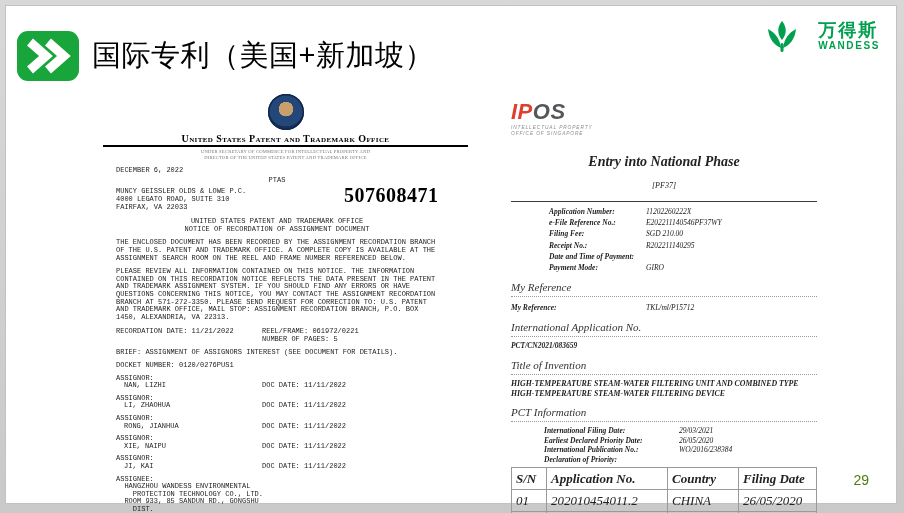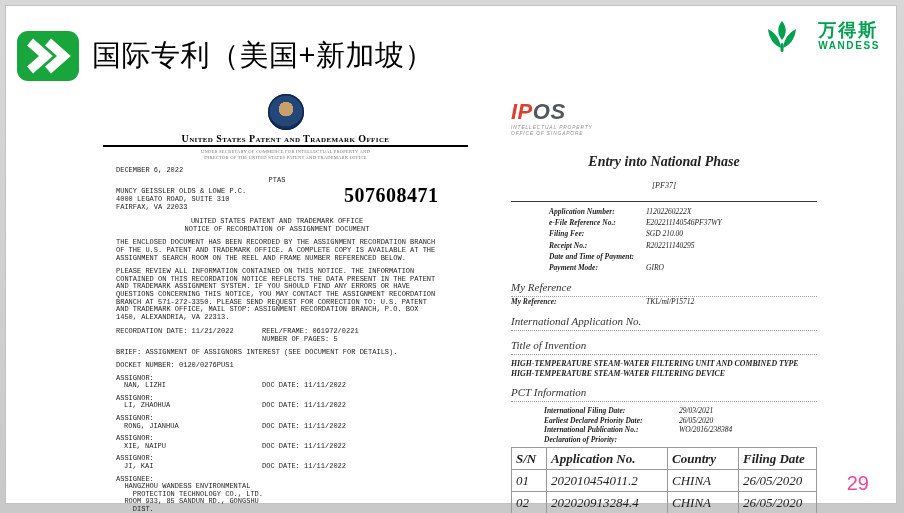--- a/index.html
+++ b/index.html
@@ -74,37 +74,37 @@
   .ip-title{margin-top:17px;text-align:center;font-weight:bold;font-size:14px;}
   .ip-code{margin-top:11px;text-align:center;font-size:8px;}
   .rule{border-top:1.2px solid #3a3a3a;margin-top:11px;}
   .frow{display:grid;grid-template-columns:135px 1fr;line-height:11.2px;}
   .frow .lbl{font-weight:bold;margin-left:38px;}
   .fields{margin-top:4px;}
   .sechead{
     margin-top:6px;font-size:11px;color:#333;
     border-bottom:1px dotted #9a9a9a;padding:2px 0 3px;
   }
-  .kv{display:grid;grid-template-columns:135px 1fr;margin-top:0;line-height:10px;}
+  .kv{display:grid;grid-template-columns:135px 1fr;margin-top:6px;line-height:10px;}
   .kv .lbl{font-weight:bold;}
   .boldline{font-weight:bold;margin-top:4px;line-height:10px;}
   .inv-title{font-weight:bold;margin-top:4px;font-size:7.8px;line-height:9.6px;}
   .prow{display:grid;grid-template-columns:135px 1fr;line-height:9.4px;}
   .pct-info{margin-top:4px;margin-left:33px;}
   .prow .lbl{font-weight:bold;}
   table.prio{
     width:100%;border-collapse:collapse;margin-top:3px;font-size:13px;
   }
   table.prio th,table.prio td{
     border:1px solid #999;padding:2.5px 4px;text-align:left;font-weight:normal;
   }
   table.prio th{font-weight:bold;}
   .col-sn{width:26px;} .col-app{width:112px;} .col-cty{width:62px;}
   .page-num{
-    position:absolute;right:27px;top:466px;font-size:20px;color:#ec4899;
+    position:absolute;right:27px;top:466px;font-size:14px;color:#4d7c0f;
     font-family:"Liberation Sans",sans-serif;
   }
 </style>
 </head>
 <body>
 
 <div class="slide">
 
   <div class="badge">
     <svg width="52" height="40" viewBox="0 0 52 40">
@@ -252,20 +252,21 @@
         </div>
     </div>
 
     <div class="sechead">My Reference</div>
     <div class="kv">
       <span class="lbl">My Reference:</span>
       <span>TKL/ml/P15712</span>
     </div>
 
     <div class="sechead">International Application No.</div>
+    <div class="boldline">PCT/CN2021/083659</div>
 
     <div class="sechead">Title of Invention</div>
     <div class="inv-title">HIGH-TEMPERATURE STEAM-WATER FILTERING UNIT AND COMBINED TYPE HIGH-TEMPERATURE STEAM-WATER FILTERING DEVICE</div>
 
     <div class="sechead">PCT Information</div>
     <div class="pct-info">
       <div class="prow">
           <span class="lbl">International Filing Date:</span>
           <span>29/03/2021</span>
         </div>

